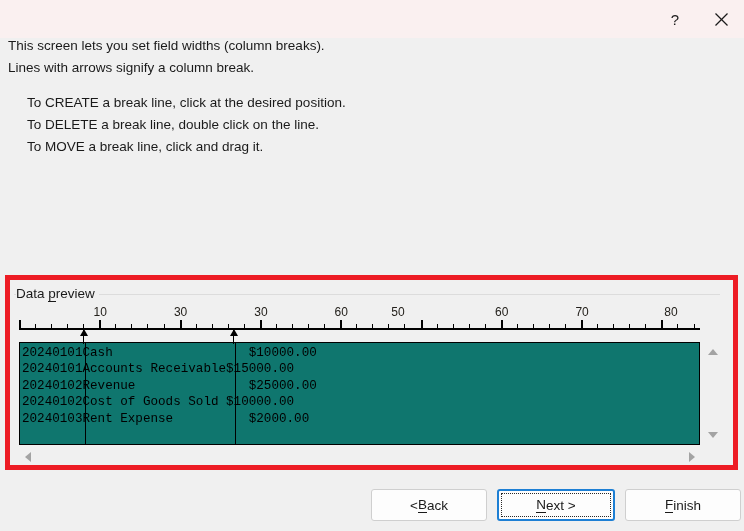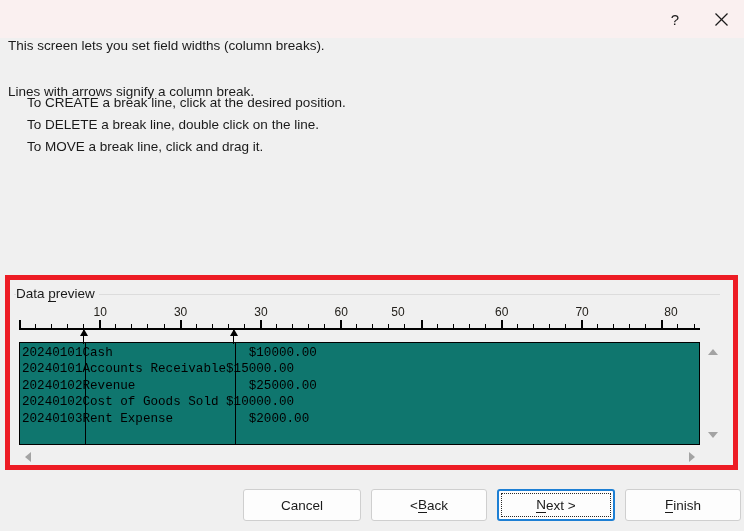--- a/index.html
+++ b/index.html
@@ -54,21 +54,21 @@
     left: 0; top: 38px;
     width: 744px;
   }
   .instr-line {
     position: absolute;
     white-space: nowrap;
     font-size: 13.5px;
     color: #1a1a1a;
   }
   #instr-l1 { left: 8px;  top: 0px;  }
-  #instr-l2 { left: 8px;  top: 22px; margin-top: 24px; }
+  #instr-l2 { left: 8px;  top: 22px; }
   #instr-l3 { left: 27px; top: 57px; }
   #instr-l4 { left: 27px; top: 79px; }
   #instr-l5 { left: 27px; top: 101px; text-align: center; }
 
   
   #highlight-rect {
     position: absolute;
     left: 5px;
     top: 275px;
     width: 733px;
@@ -378,23 +378,20 @@
 
   <div id="hscroll">
     <div class="arrow-btn" id="h-left"></div>
     <div class="arrow-btn" id="h-right"></div>
   </div>
 </div>
 
 <div id="highlight-rect"></div>
 
 <div id="footer">
-  <button class="dlg-btn" id="btn-cancel">
-    <span>Cancel</span>
-  </button>
   <button class="dlg-btn" id="btn-back">
     <span>&lt; </span>
       <u>B</u>
       <span>ack</span>
   </button>
   <button class="dlg-btn" id="btn-next">
     <span class="focus-ring"></span>
       <u>N</u>
       <span>ext &gt;</span>
   </button>

